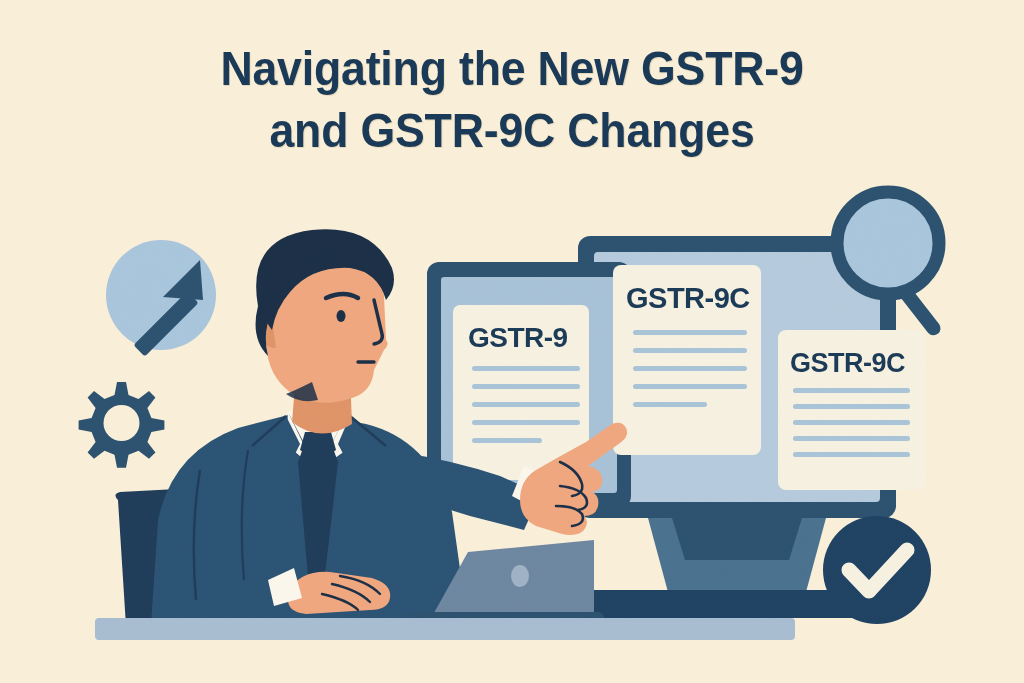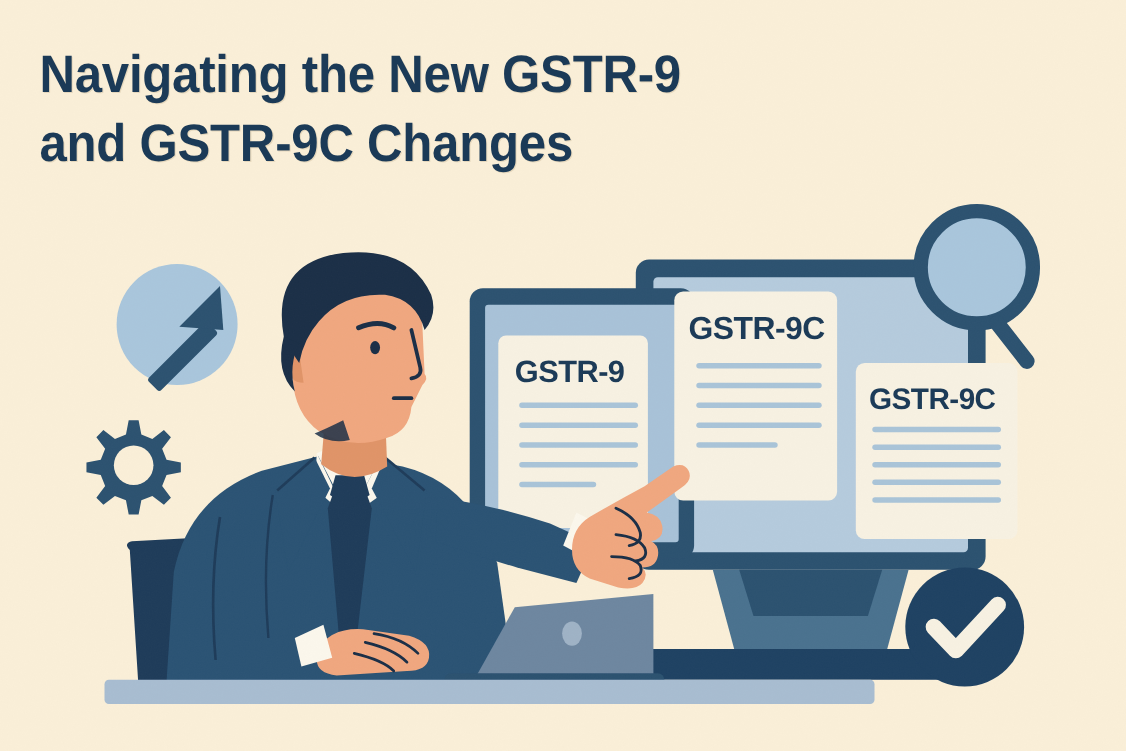--- a/index.html
+++ b/index.html
@@ -22,20 +22,21 @@
     left: 0; top: 0;
     width: 1024px;
     height: 683px;
   }
   
   #title-block {
     position: absolute;
     left: 0;
     top: 38px;
     width: 1024px;
+    text-align: center;
     pointer-events: none;
   }
   .title-line {
     display: block;
     color: #1B3A57;
     font-family: "Liberation Sans", sans-serif;
     font-weight: bold;
     font-size: 48px;
     line-height: 62px;
     letter-spacing: -0.2px;

